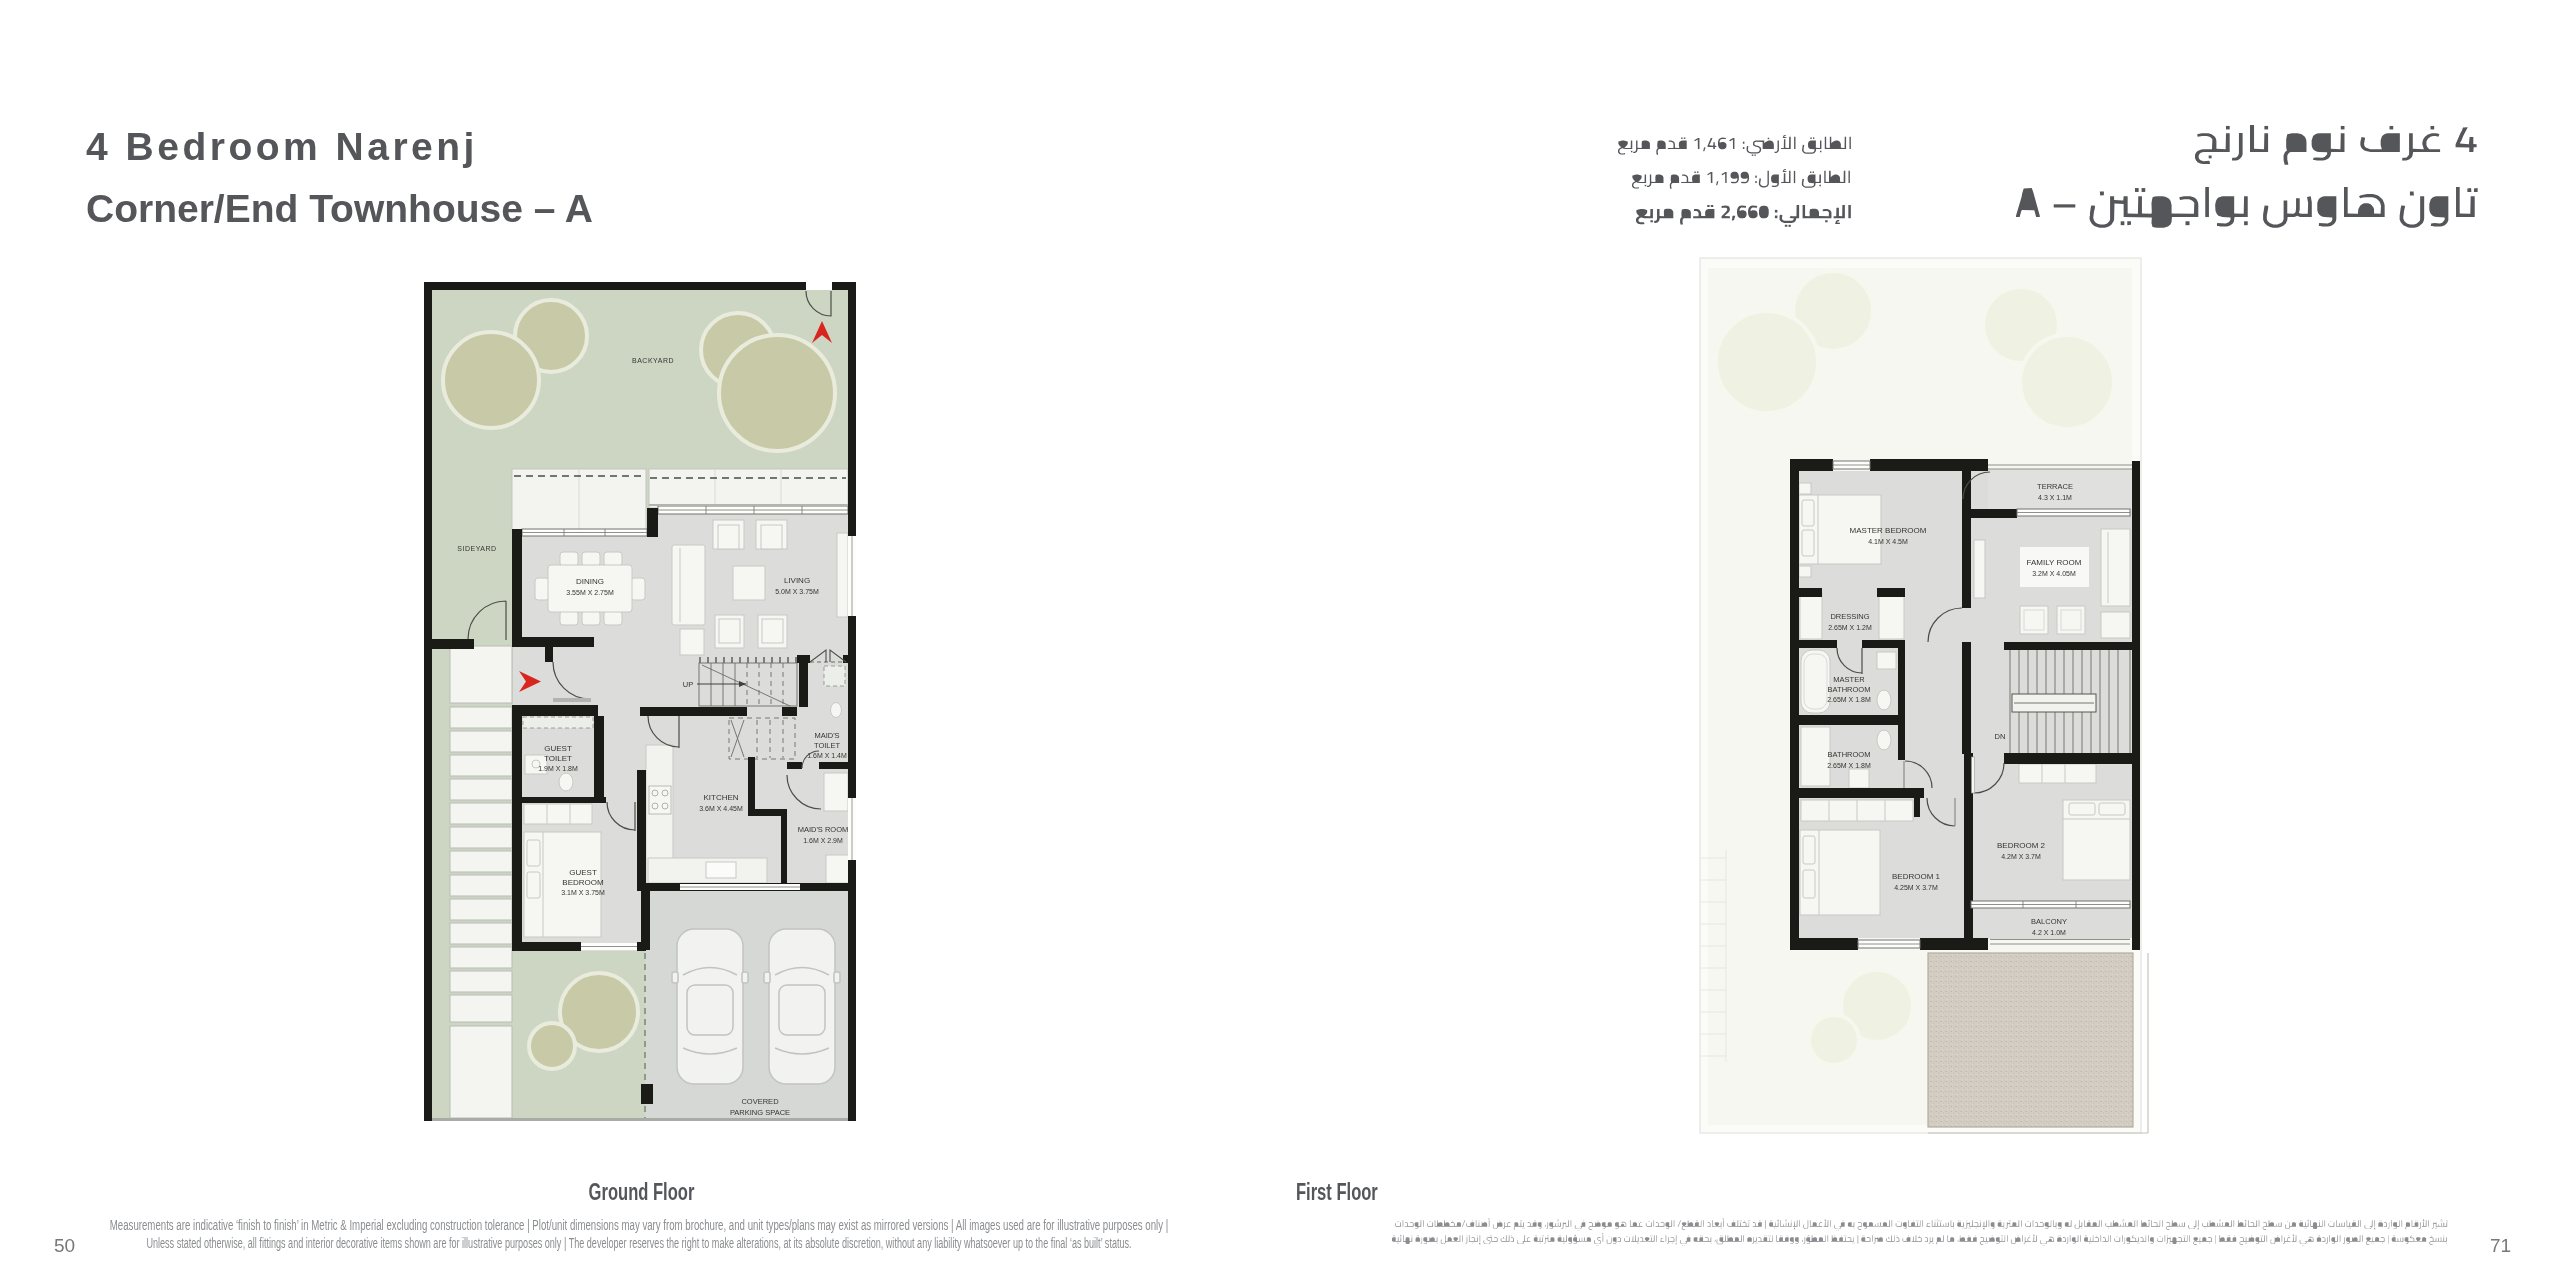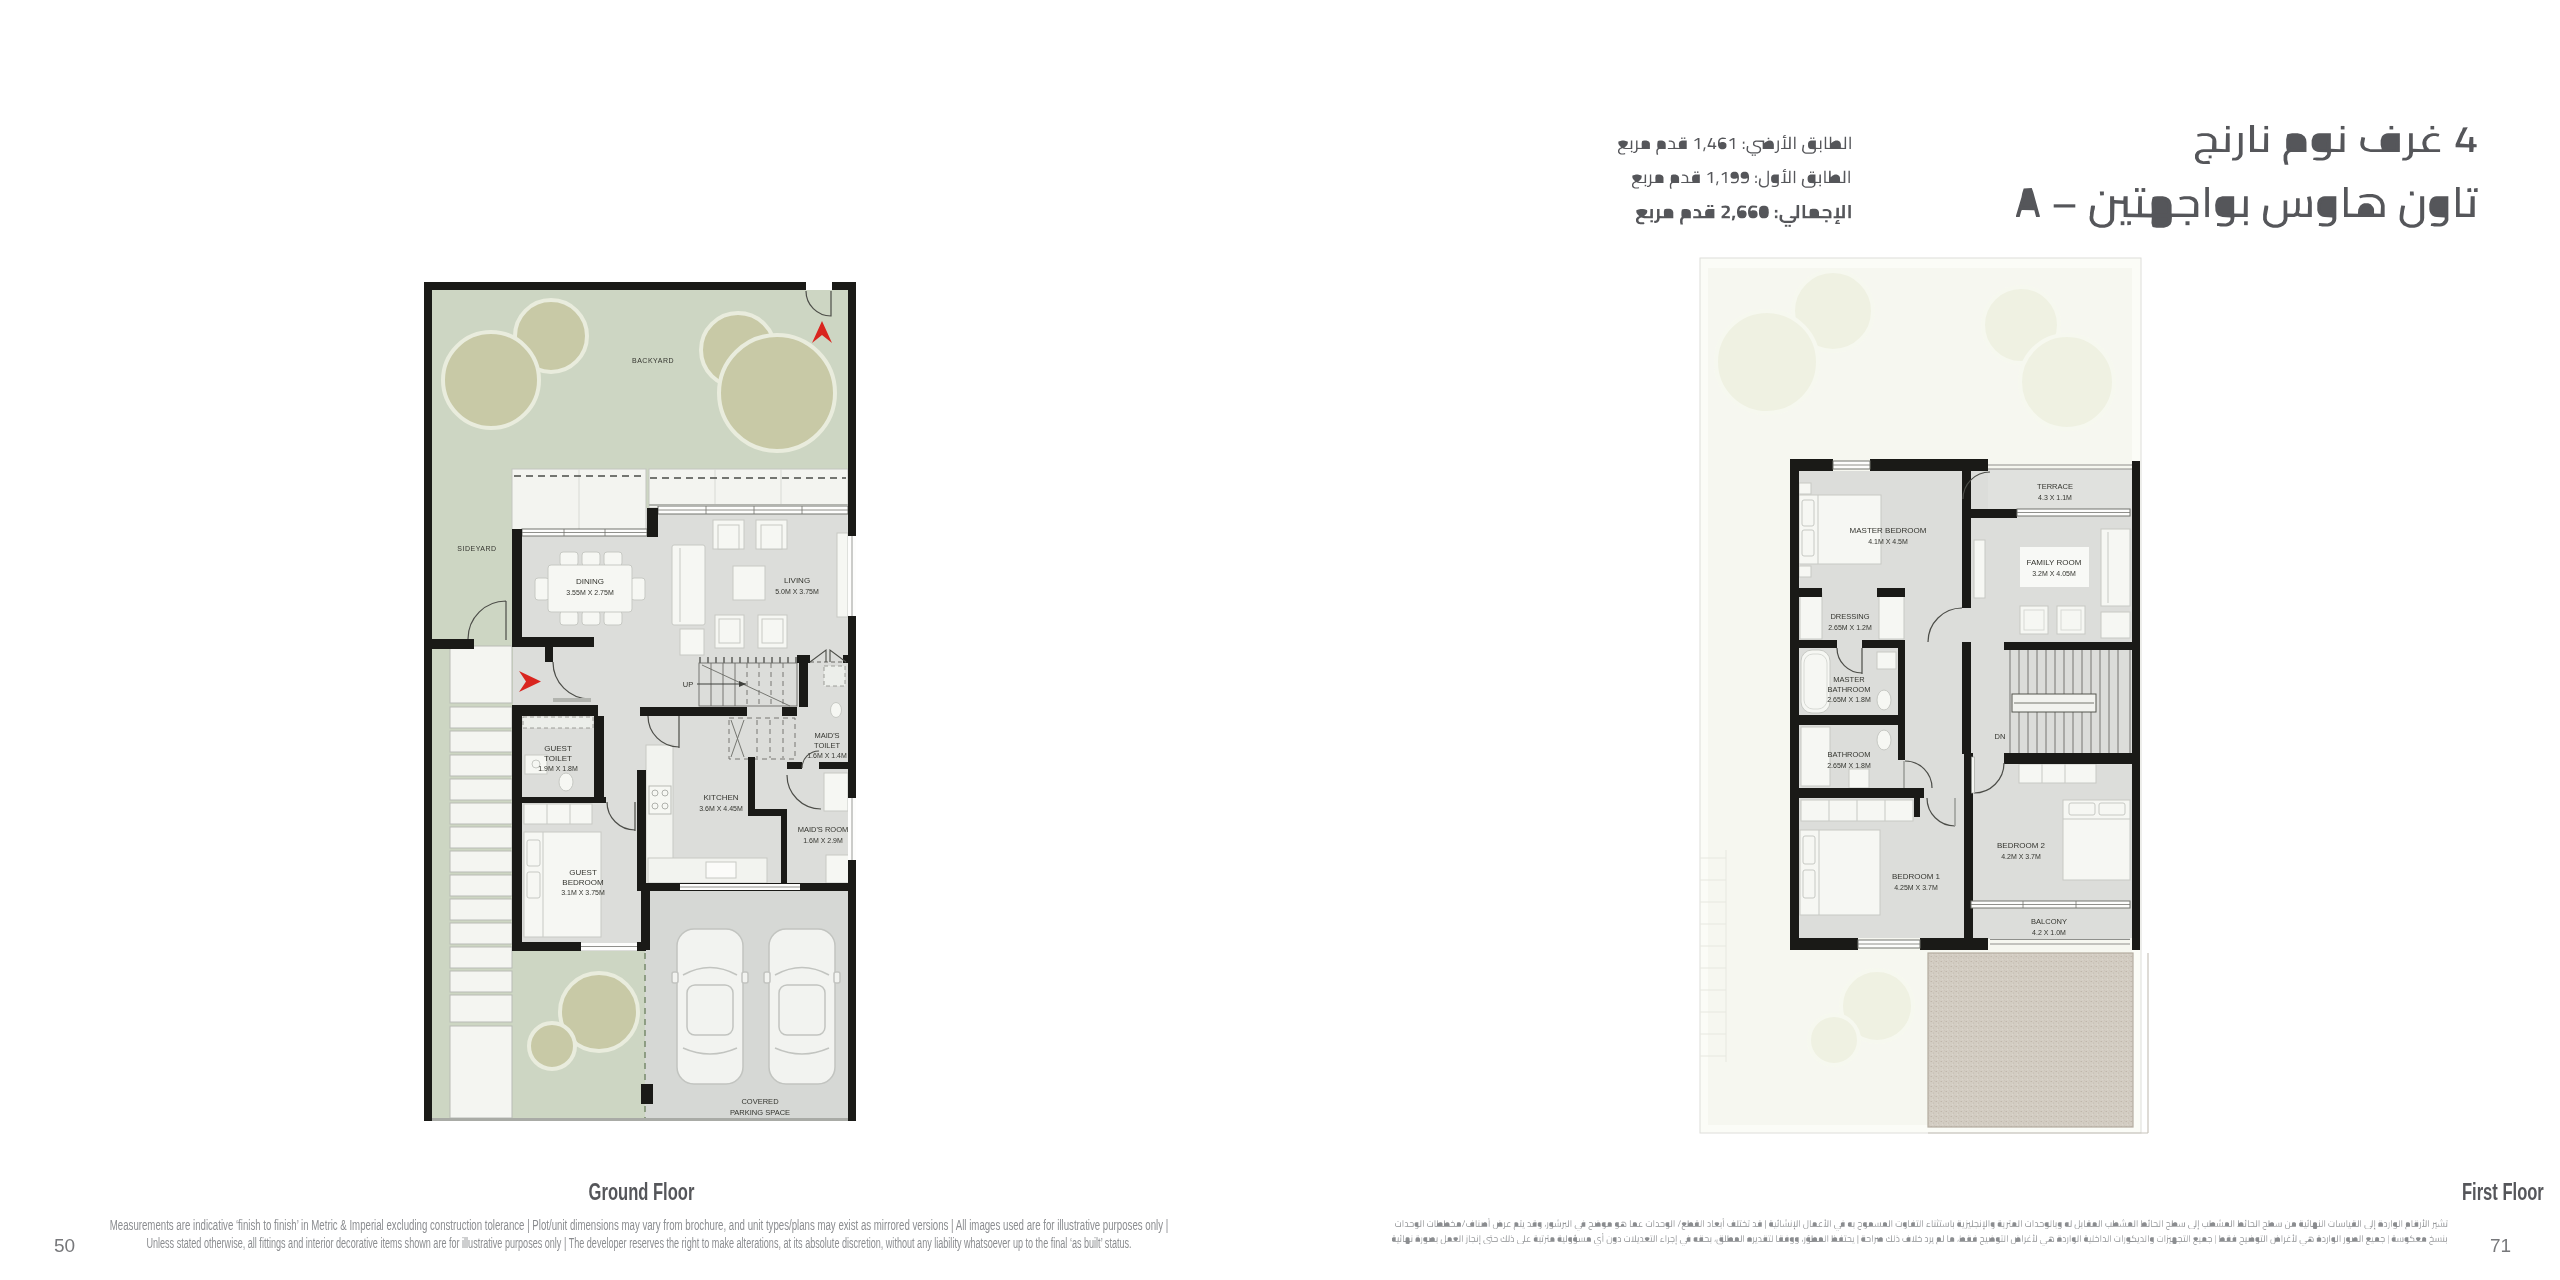--- a/index.html
+++ b/index.html
@@ -13,20 +13,21 @@
   .caption span{display:inline-block;transform:scaleX(0.72);transform-origin:center;}
   .foot{color:#8b8d90;font-size:14px;}
   .foot div{position:absolute;left:0;top:0;white-space:nowrap;transform-origin:0 0;}
   .pageno{color:#77787b;font-size:19px;}
   svg text{font-family:"Liberation Sans", sans-serif;}
 </style>
 </head>
 <body>
 <div id="page">
 
+  <div class="abs title" style="left:86px;top:116px;"><span style="letter-spacing:3.5px;">4 Bedroom Narenj</span><br>Corner/End Townhouse – A</div>
 
 
   <svg class="abs" style="left:2195px;top:125px;" width="282" height="40" viewBox="0 0 764 126" preserveAspectRatio="none">
       <g fill="#55565a" fill-rule="evenodd">
         <path d="M37,96 37,105 45,105 45,96Z"></path>
         <path d="M561,112 572,112 580,109 586,103 589,98 591,85 664,85 664,76 635,76 629,69 627,63 627,51 631,43 638,37 645,35 652,35 659,37 661,33 662,28 653,26 642,26 631,30 623,37 618,46 616,55 616,61 620,76 590,75 590,26 580,26 580,92 578,97 573,102 570,103 562,103Z"></path>
         <path d="M555,26 523,26 518,27 512,30 508,34 506,37 503,48 503,63 506,76 475,76 464,72 461,69 459,65 458,59 461,40 451,38 448,54 448,63 450,70 453,75 459,80 466,83 476,85 555,85Z"></path>
         <path d="M519,37 525,35 545,36 544,76 524,76 519,74 516,71 514,67 513,52 515,42Z"></path>
         <path d="M320,35 316,48 316,63 317,69 320,76 325,81 331,84 336,85 358,86 358,91 357,94 351,101 345,103 330,102 321,103 320,110 324,110 330,112 346,112 351,111 358,108 363,104 367,97 369,85 405,85 405,26 395,26 394,76 368,75 368,26 336,26 331,27 325,30Z"></path>
         <path d="M332,37 338,35 358,36 357,76 337,76 332,74 329,71 327,67 326,61 326,50 328,41Z"></path>
@@ -1326,21 +1327,21 @@
           <text x="2021" y="859" font-size="7">4.2M X 3.7M</text>
 
       <text x="2049" y="924" font-size="7.5">BALCONY</text>
           <text x="2049" y="935" font-size="7">4.2 X 1.0M</text>
     </g>
     </g>
   </svg>
 
   <div class="abs caption" style="left:0;top:1179px;width:1282px;text-align:center;"><span>Ground Floor</span></div>
 
-  <div class="abs caption" style="left:1280px;top:1179px;width:1280px;text-align:right;"><span>First Floor</span></div>
+  <div class="abs caption" style="left:1280px;top:1179px;width:1280px;text-align:left;"><span>First Floor</span></div>
 
   <div class="abs foot" style="left:639px;top:1217px;">
       <div style="transform:scaleX(0.690) translateX(-50%);">Measurements are indicative ‘finish to finish’ in Metric &amp; Imperial excluding construction tolerance | Plot/unit dimensions may vary from brochure, and unit types/plans may exist as mirrored versions | All images used are for illustrative purposes only |</div>
       <div style="transform:scaleX(0.648) translateX(-50%);top:18px;">Unless stated otherwise, all fittings and interior decorative items shown are for illustrative purposes only | The developer reserves the right to make alterations, at its absolute discretion, without any liability whatsoever up to the final ‘as built’ status.</div>
     </div>
 
   <div class="abs pageno" style="left:54px;top:1235px;">50</div>
 
   <div class="abs pageno" style="left:2490px;top:1235px;">71</div>
 </div>

